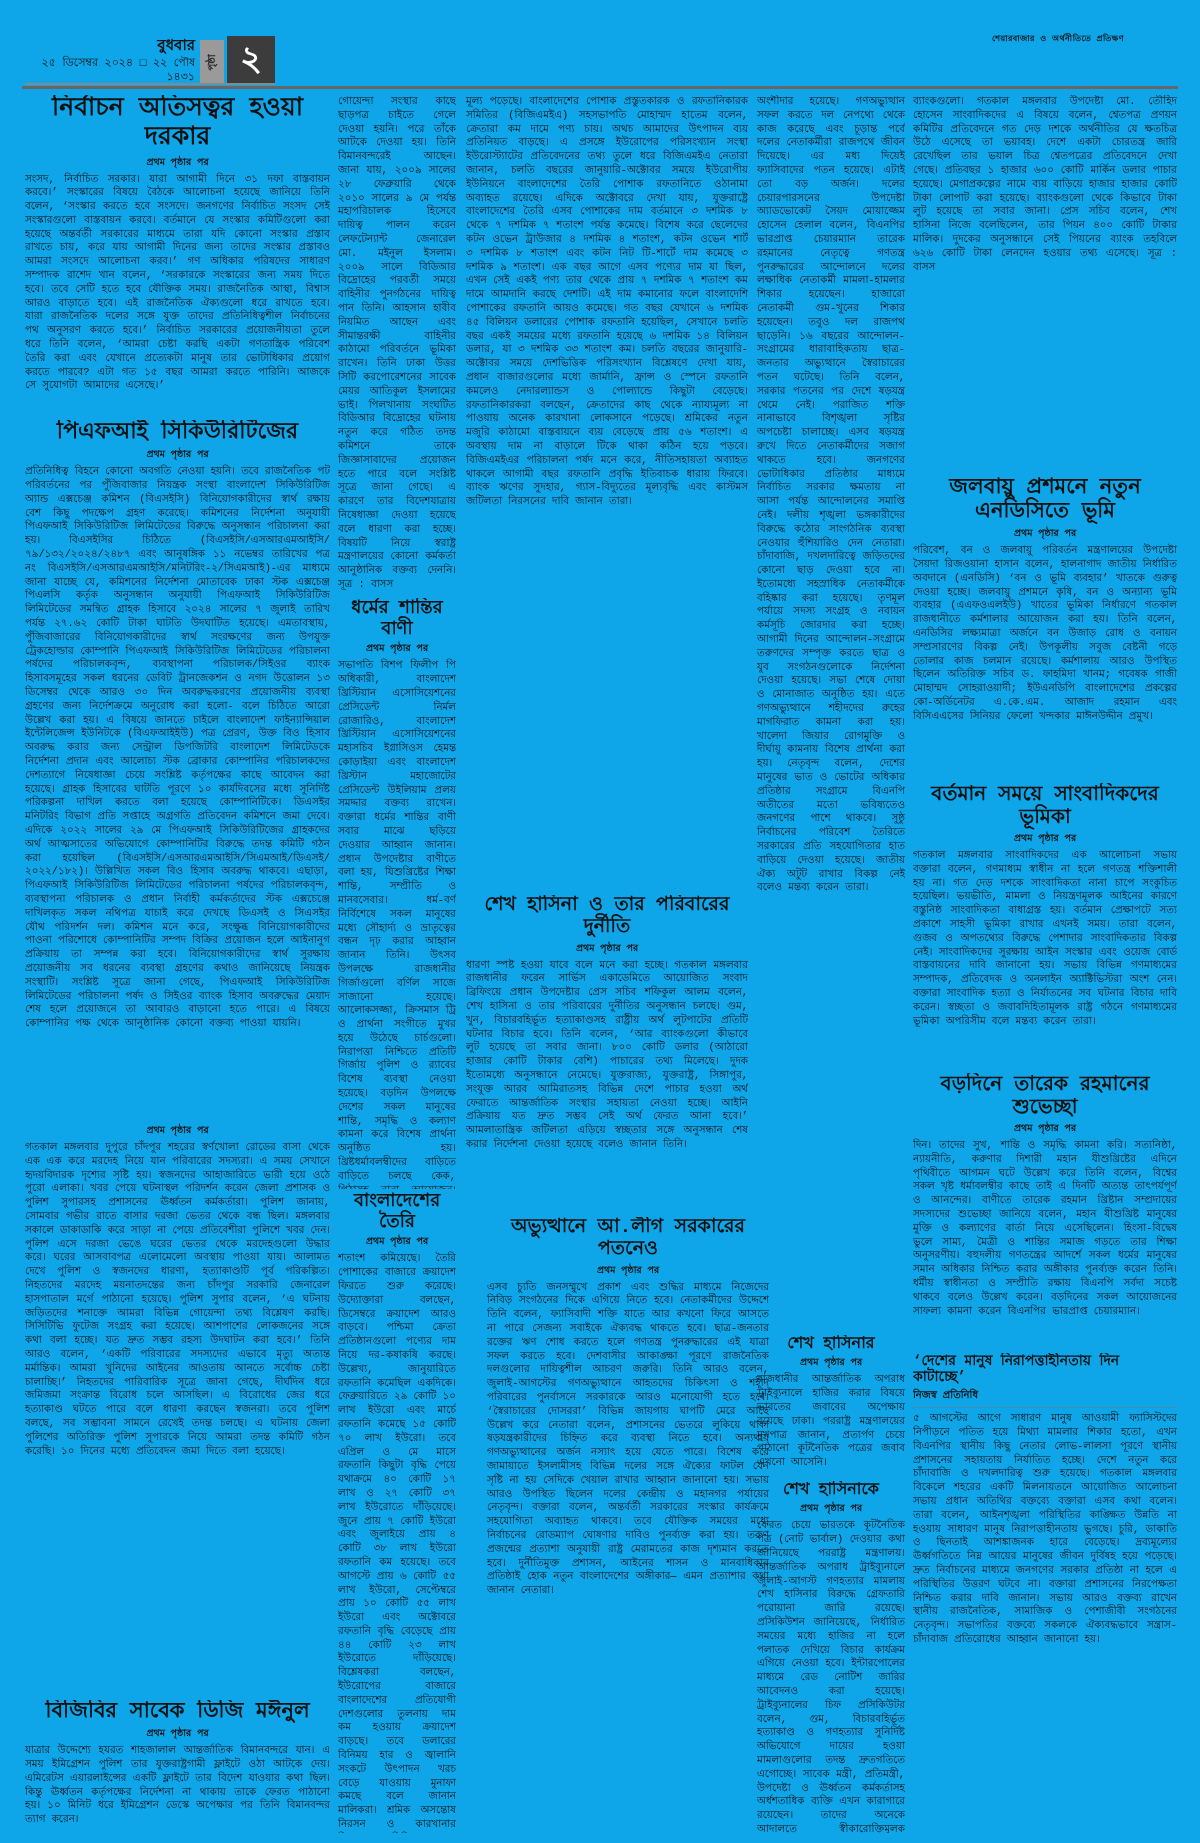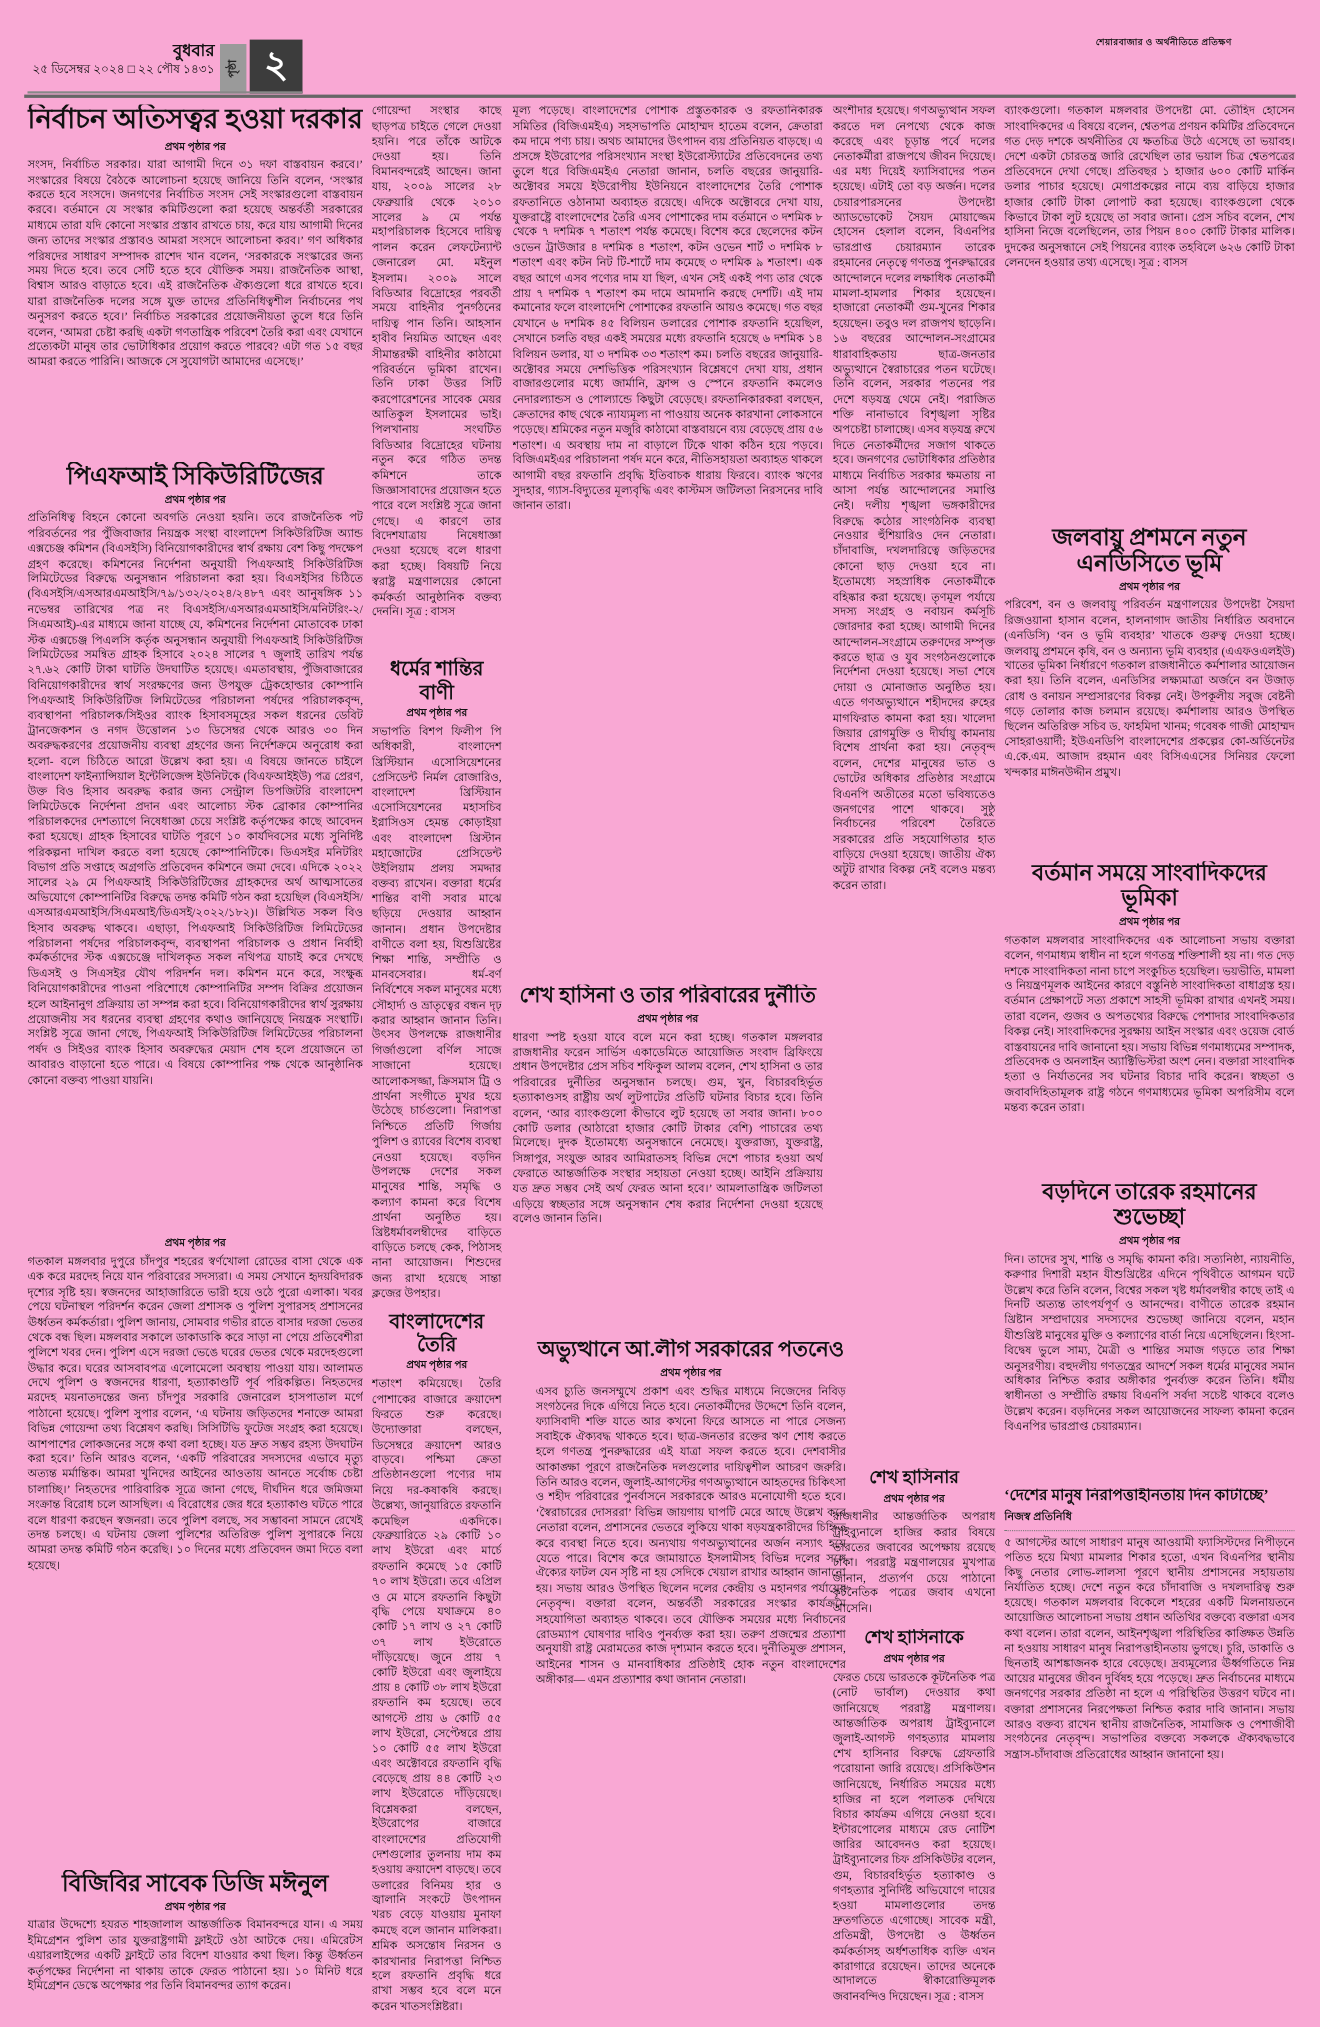--- a/index.html
+++ b/index.html
@@ -1,17 +1,17 @@
 <!DOCTYPE html>
 <html><head>
 <meta charset="utf-8">
 <style>
   html,body{margin:0;padding:0;background:#e8e8e8;}
-  .page{position:relative;width:1200px;height:1843px;background:#f9a8d4;margin:0 auto;
-        font-family:Liberation Serif, serif;color:#111;overflow:hidden;}
+  .page{position:relative;width:1200px;height:1843px;background:#0ea5e9;margin:0 auto;
+        font-family:Liberation Mono, monospace;color:#111;overflow:hidden;}
   .hdr-rule{position:absolute;left:22px;right:22px;top:86px;height:3px;background:#666;}
   .date-rule{position:absolute;left:25px;top:83px;width:250px;height:2px;background:#888;}
   .dateblock{position:absolute;left:25px;top:38px;width:170px;text-align:right;line-height:1.25;}
   .day{font-weight:bold;font-size:15px;}
   .dateline{font-size:11px;}
   .pagelabelbox{position:absolute;left:200px;top:40px;width:24px;height:45px;background:#9a9a9a;
         color:#222;display:flex;align-items:center;justify-content:center;}
   .pagelabelbox span{transform:rotate(-90deg);font-size:10px;font-weight:bold;white-space:nowrap;}
   .pagenumbox{position:absolute;left:227px;top:36px;width:48px;height:49px;background:#3c3c3c;
         color:#fff;display:flex;align-items:center;justify-content:center;font-size:34px;font-weight:bold;}

